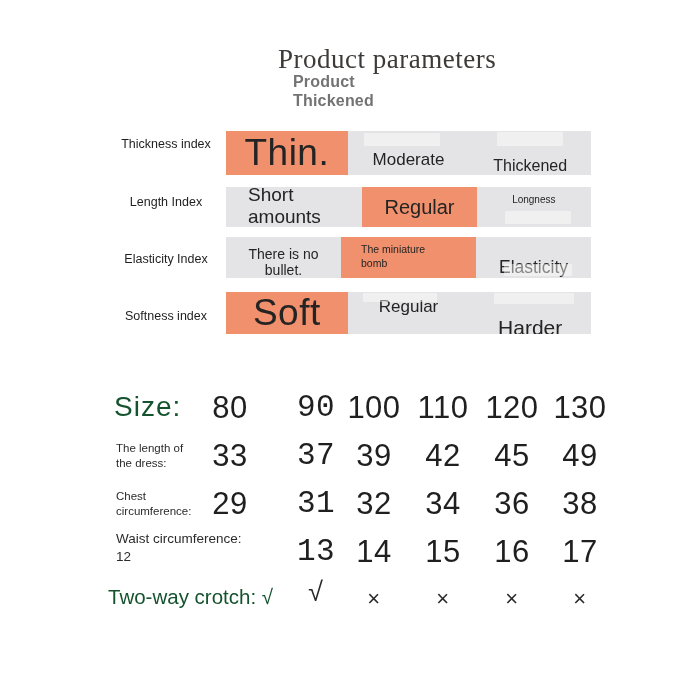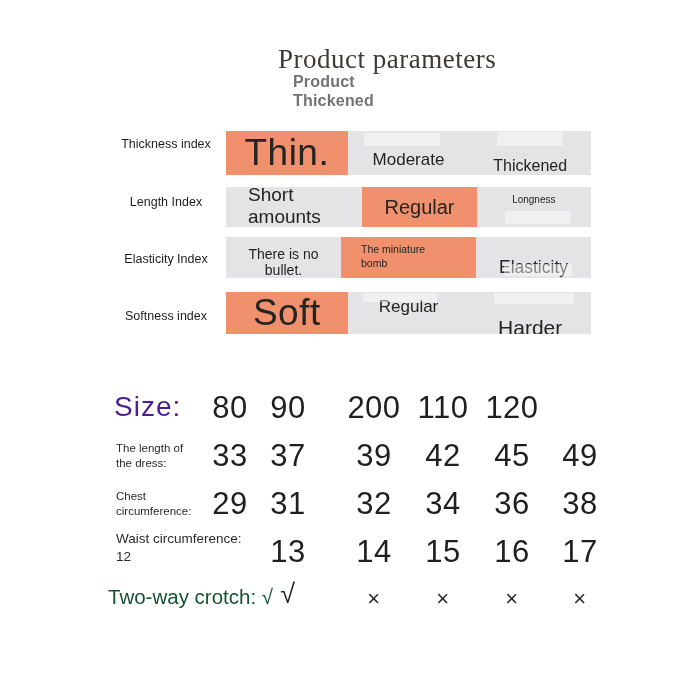--- a/index.html
+++ b/index.html
@@ -45,26 +45,26 @@
   .r3s1 span{display:block; width:84px; text-align:center;}
   .r3s2{align-items:flex-start; justify-content:flex-start; padding:6px 0 0 20px;
         font-size:10.5px; line-height:1.3;}
   .r3s2 span{display:block; width:74px;}
   .r3s3{font-size:17.5px;}
   .r4s1{font-size:37px; letter-spacing:0.5px;}
   .r4s2{align-items:flex-start; padding-top:5px; font-size:17px;}
   .r4s3{align-items:flex-start; padding-top:24px; font-size:21px;}
   .ghost{position:absolute; background:rgba(255,255,255,0.45); border-radius:1px;}
   
-  .size-label{position:absolute; left:114px; top:391px; font-size:28px; letter-spacing:1px; color:#4c1d95;}
+  .size-label{position:absolute; left:114px; top:391px; font-size:28px; letter-spacing:1px; color:#14532d;}
   .cell{
     position:absolute; width:72px; text-align:center; font-size:31px;
     letter-spacing:0.5px; color:#1f1f1f; line-height:1.15;
   }
-  .c1{left:194px;} .c2{left:252px;} .c3{left:338px;} .c4{left:407px;} .c5{left:476px;} .c6{left:544px;}
+  .c1{left:194px;} .c2{left:280px;font-family:Liberation Mono, monospace;} .c3{left:338px;} .c4{left:407px;} .c5{left:476px;} .c6{left:544px;}
   .trSize{top:390px;} .trDress{top:438px;} .trChest{top:486px;} .trWaist{top:534px;}
   .rlabel{position:absolute; left:116px; color:#2b2b2b;}
   .lab-dress{top:441px; width:84px; font-size:11.5px; line-height:1.3;}
   .lab-chest{top:489px; width:90px; font-size:11.5px; line-height:1.3;}
   .lab-waist{top:530px; width:180px; font-size:13.5px; line-height:1.3;}
   .lab-crotch{left:108px; top:585px; width:220px; font-size:20.5px; color:#14532d;}
   .sym-check{top:579px; font-size:27px; color:#2a2a2a;}
   .sym-cross{top:586px; font-size:22px; color:#2a2a2a;}
 </style>
 </head>
@@ -133,23 +133,24 @@
     </div>
     <div class="seg gy r4s3">
       <div class="ghost" style="top:1px;left:25px;width:80px;height:11px;"></div>
       <span>Harder</span>
     </div>
   </div>
 
   <div class="size-label">Size:</div>
   <div class="cell c1 trSize">80</div>
   <div class="cell c2 trSize">90</div>
-  <div class="cell c3 trSize">200</div>
+  <div class="cell c3 trSize">100</div>
   <div class="cell c4 trSize">110</div>
   <div class="cell c5 trSize">120</div>
+  <div class="cell c6 trSize">130</div>
 
   <div class="rlabel lab-dress">The length of the dress:</div>
   <div class="cell c1 trDress">33</div>
   <div class="cell c2 trDress">37</div>
   <div class="cell c3 trDress">39</div>
   <div class="cell c4 trDress">42</div>
   <div class="cell c5 trDress">45</div>
   <div class="cell c6 trDress">49</div>
 
   <div class="rlabel lab-chest">Chest circumference:</div>

